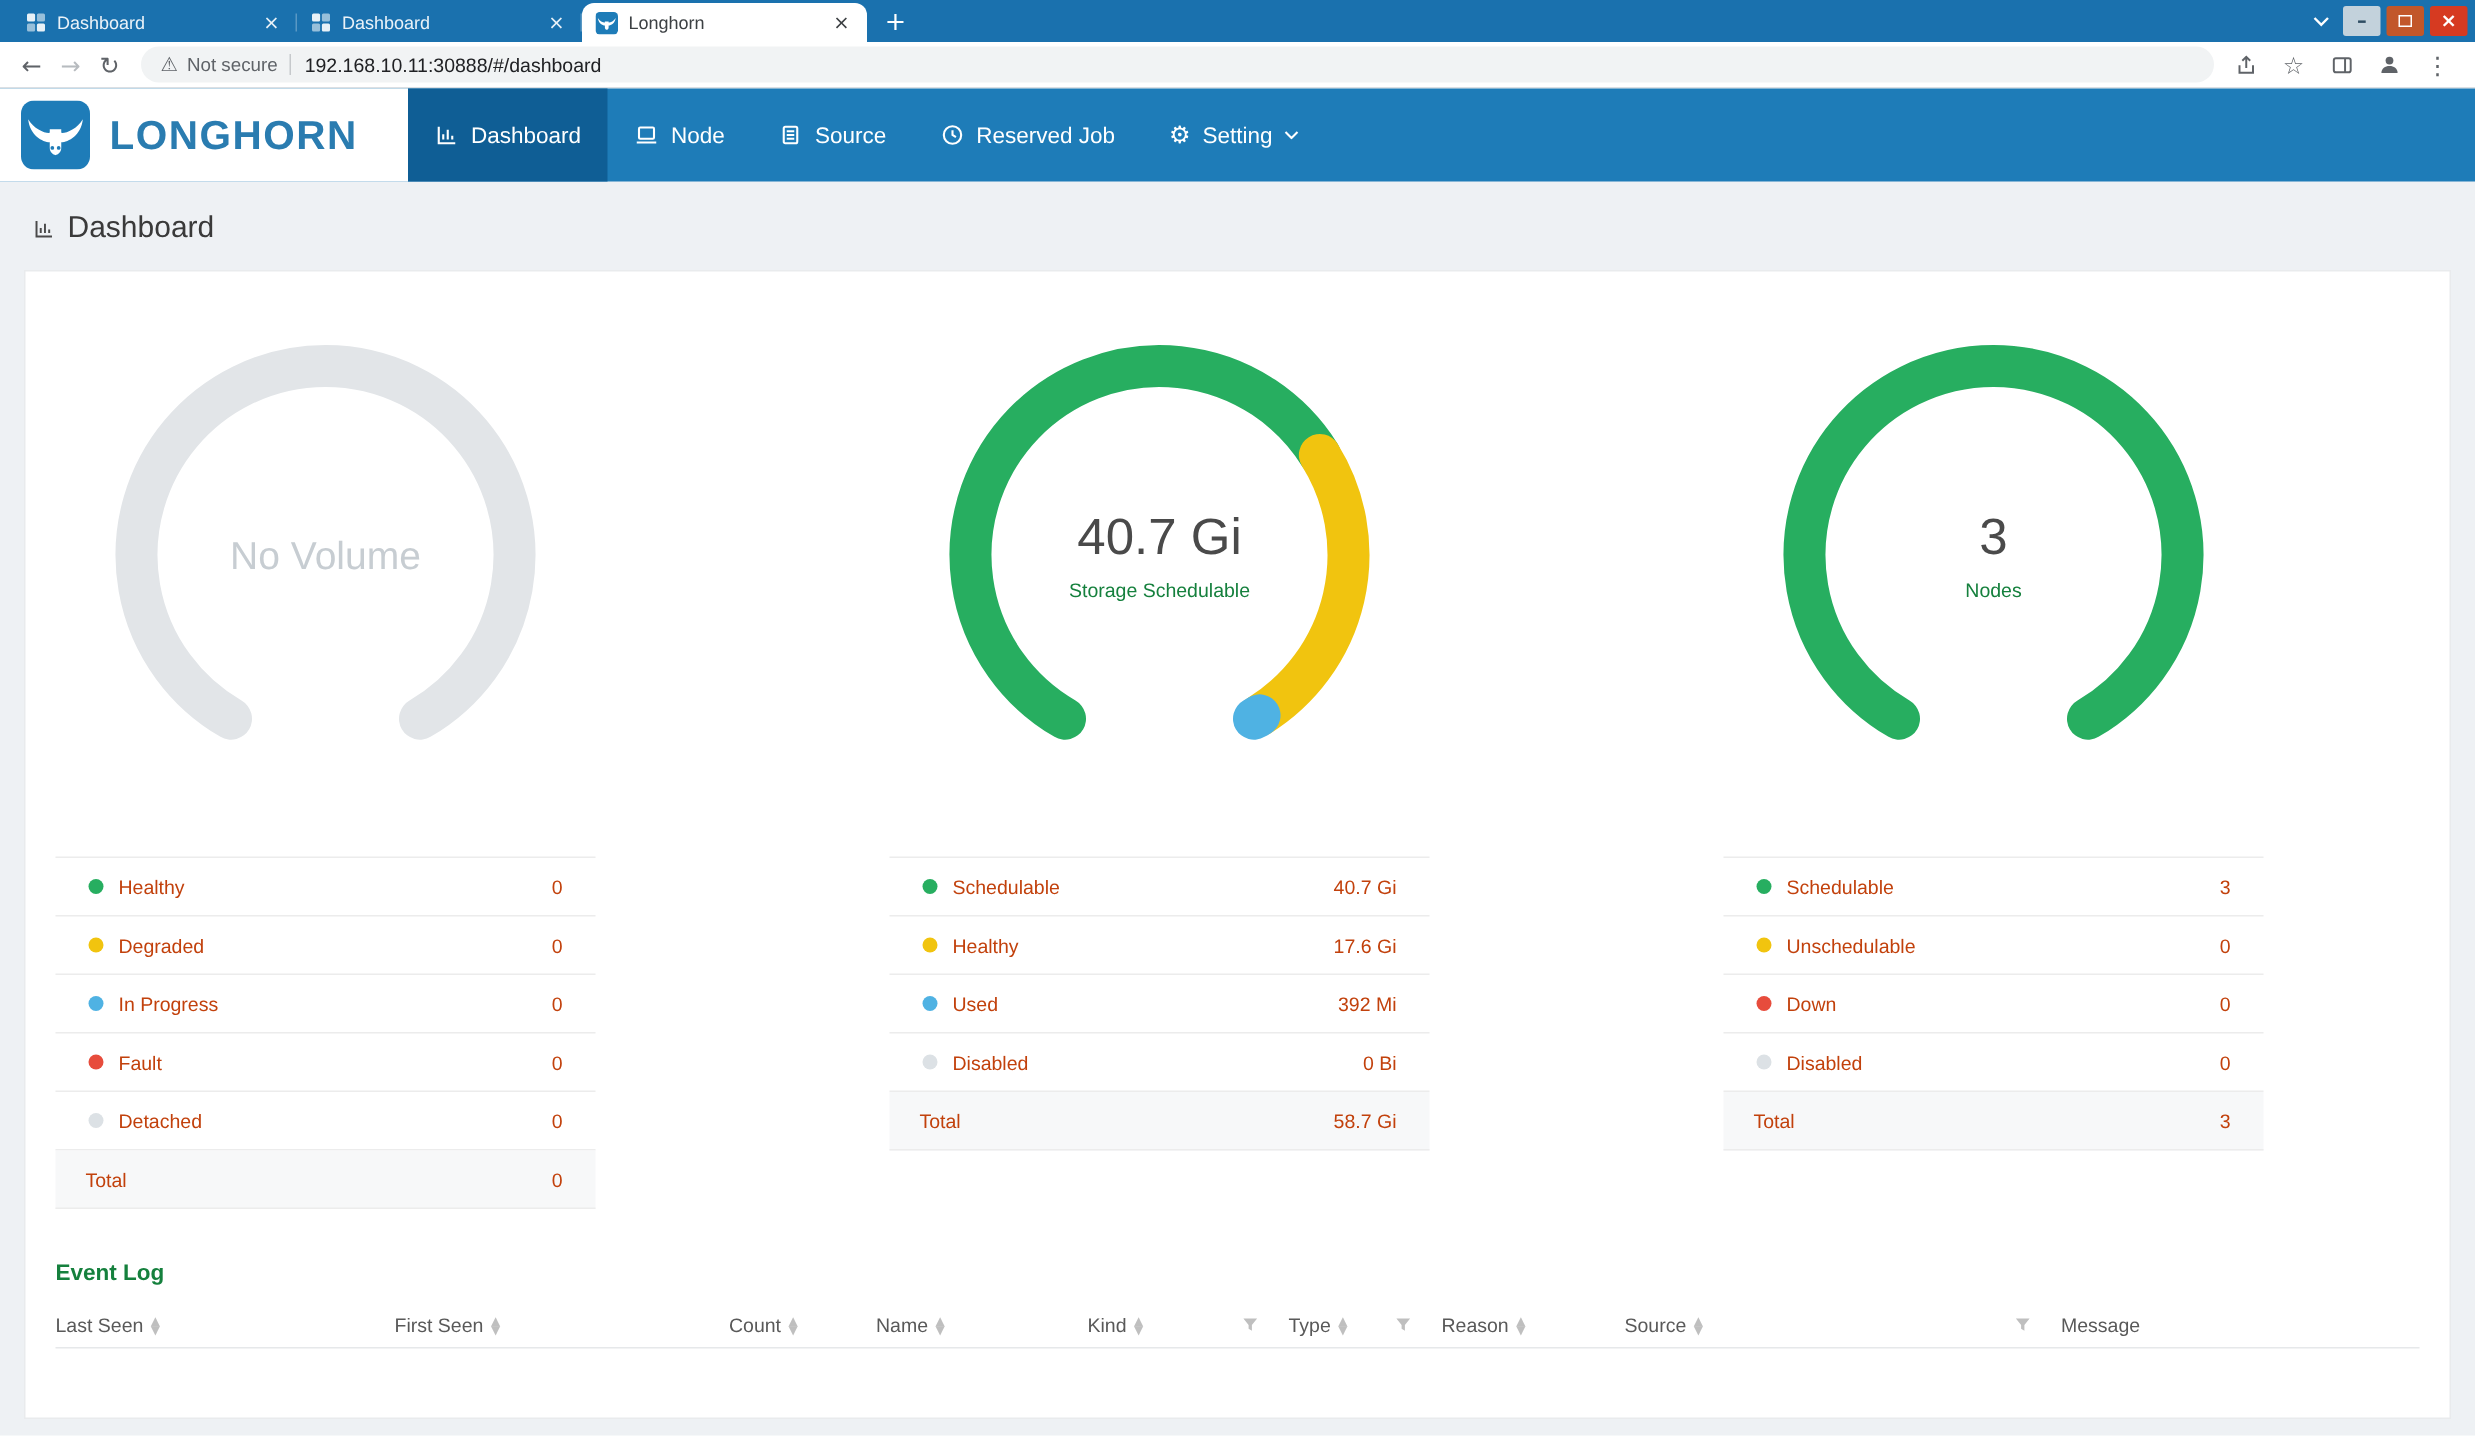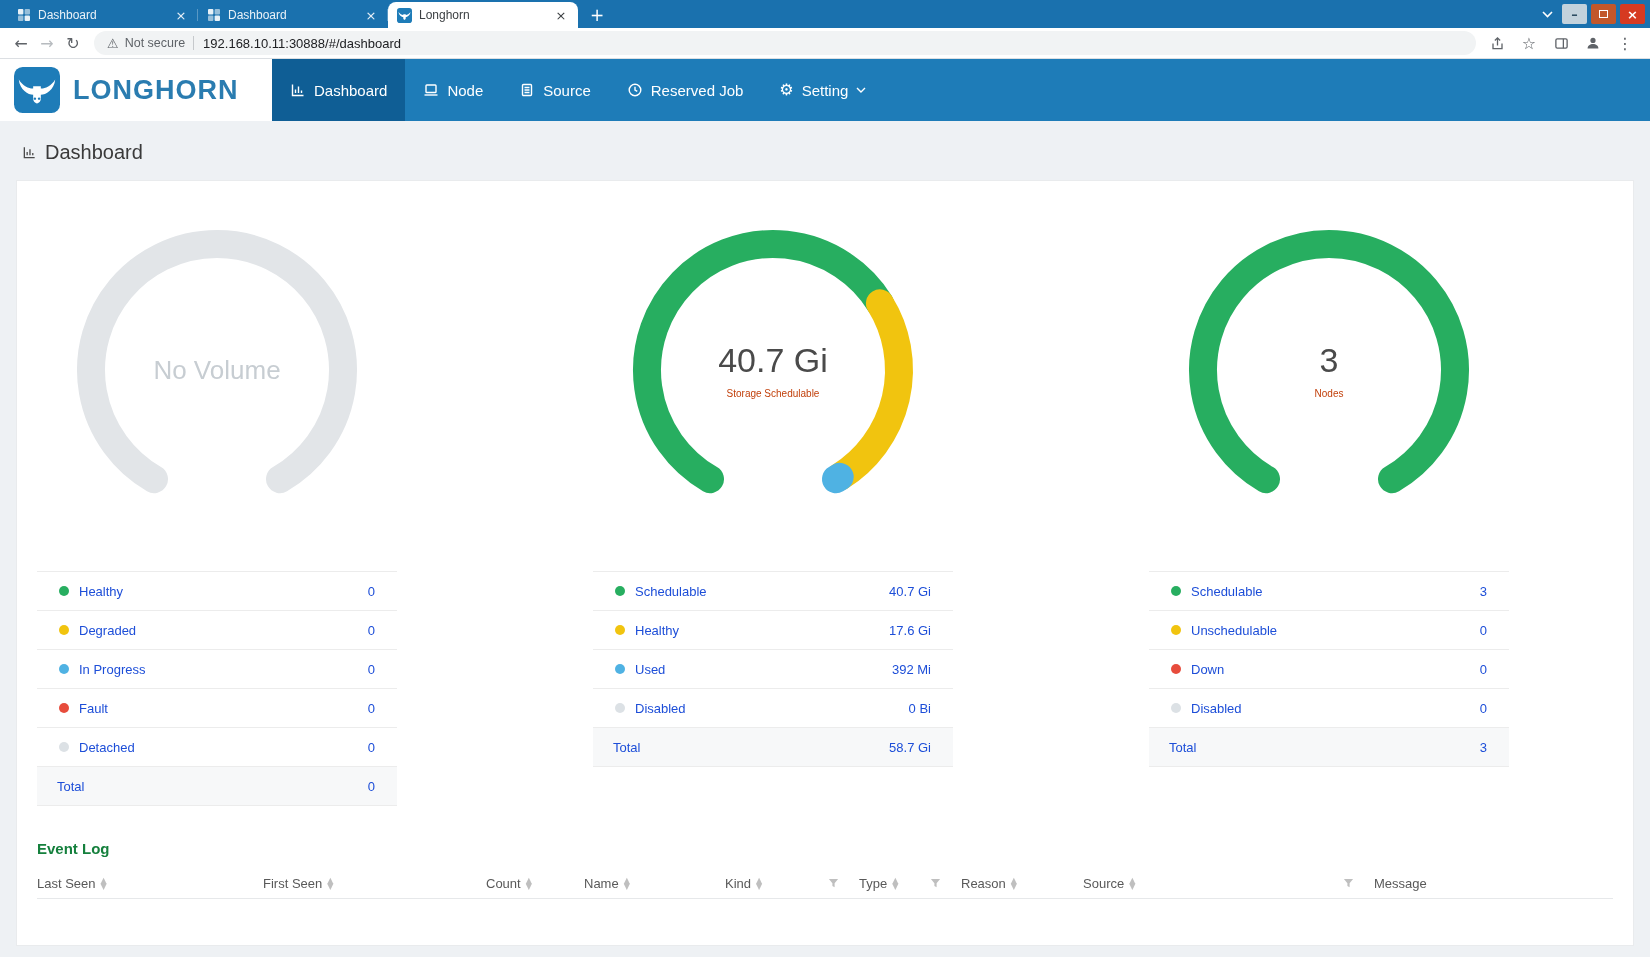--- a/index.html
+++ b/index.html
@@ -45,23 +45,23 @@
 
   
   .page-title-row { display:flex; align-items:center; gap:8px; padding:20px 0 16px 22px; color:#3a3a3a; font-size:20px; }
   .card { margin:0 16px; background:#fff; border:1px solid #e9ebed; padding:34px 0 24px; }
   .gauges { display:flex; justify-content:space-between; padding:0 124px 0 20px; }
   .gauge-block { width:360px; }
   .gauge-wrap { width:310px; height:310px; margin:0 auto; position:relative; }
   .gauge-center { position:absolute; inset:0; display:flex; flex-direction:column; align-items:center; justify-content:center; gap:8px; pointer-events:none; }
   .center-novolume { font-size:26px; color:#c7cdd2; }
   .center-value { font-size:34px; color:#4a4a4a; }
-  .center-sub { font-size:10px; color:#c2410c; }
-
-  .legend-table { margin-top:46px; font-size:13px; color:#1d4ed8; border-top:1px solid #ececec; }
+  .center-sub { font-size:13px; color:#15803d; }
+
+  .legend-table { margin-top:46px; font-size:13px; color:#c2410c; border-top:1px solid #ececec; }
   .legend-row { display:flex; align-items:center; height:39px; border-bottom:1px solid #ececec; padding:0 22px; }
   .legend-row.total { background:#f7f8f9; padding-left:20px; }
   .dot { width:10px; height:10px; border-radius:50%; margin-right:10px; flex:none; }
   .legend-value { margin-left:auto; }
 
   
   .eventlog { margin:34px 20px 0; }
   .eventlog-title { font-size:15px; font-weight:bold; color:#15803d; margin-bottom:12px; }
   .el-header { display:flex; align-items:center; height:30px; border-bottom:1px solid #e6e8ea; }
   .el-cell { display:flex; align-items:center; gap:5px; font-size:13px; color:#595959; padding-right:6px; cursor:pointer; }

